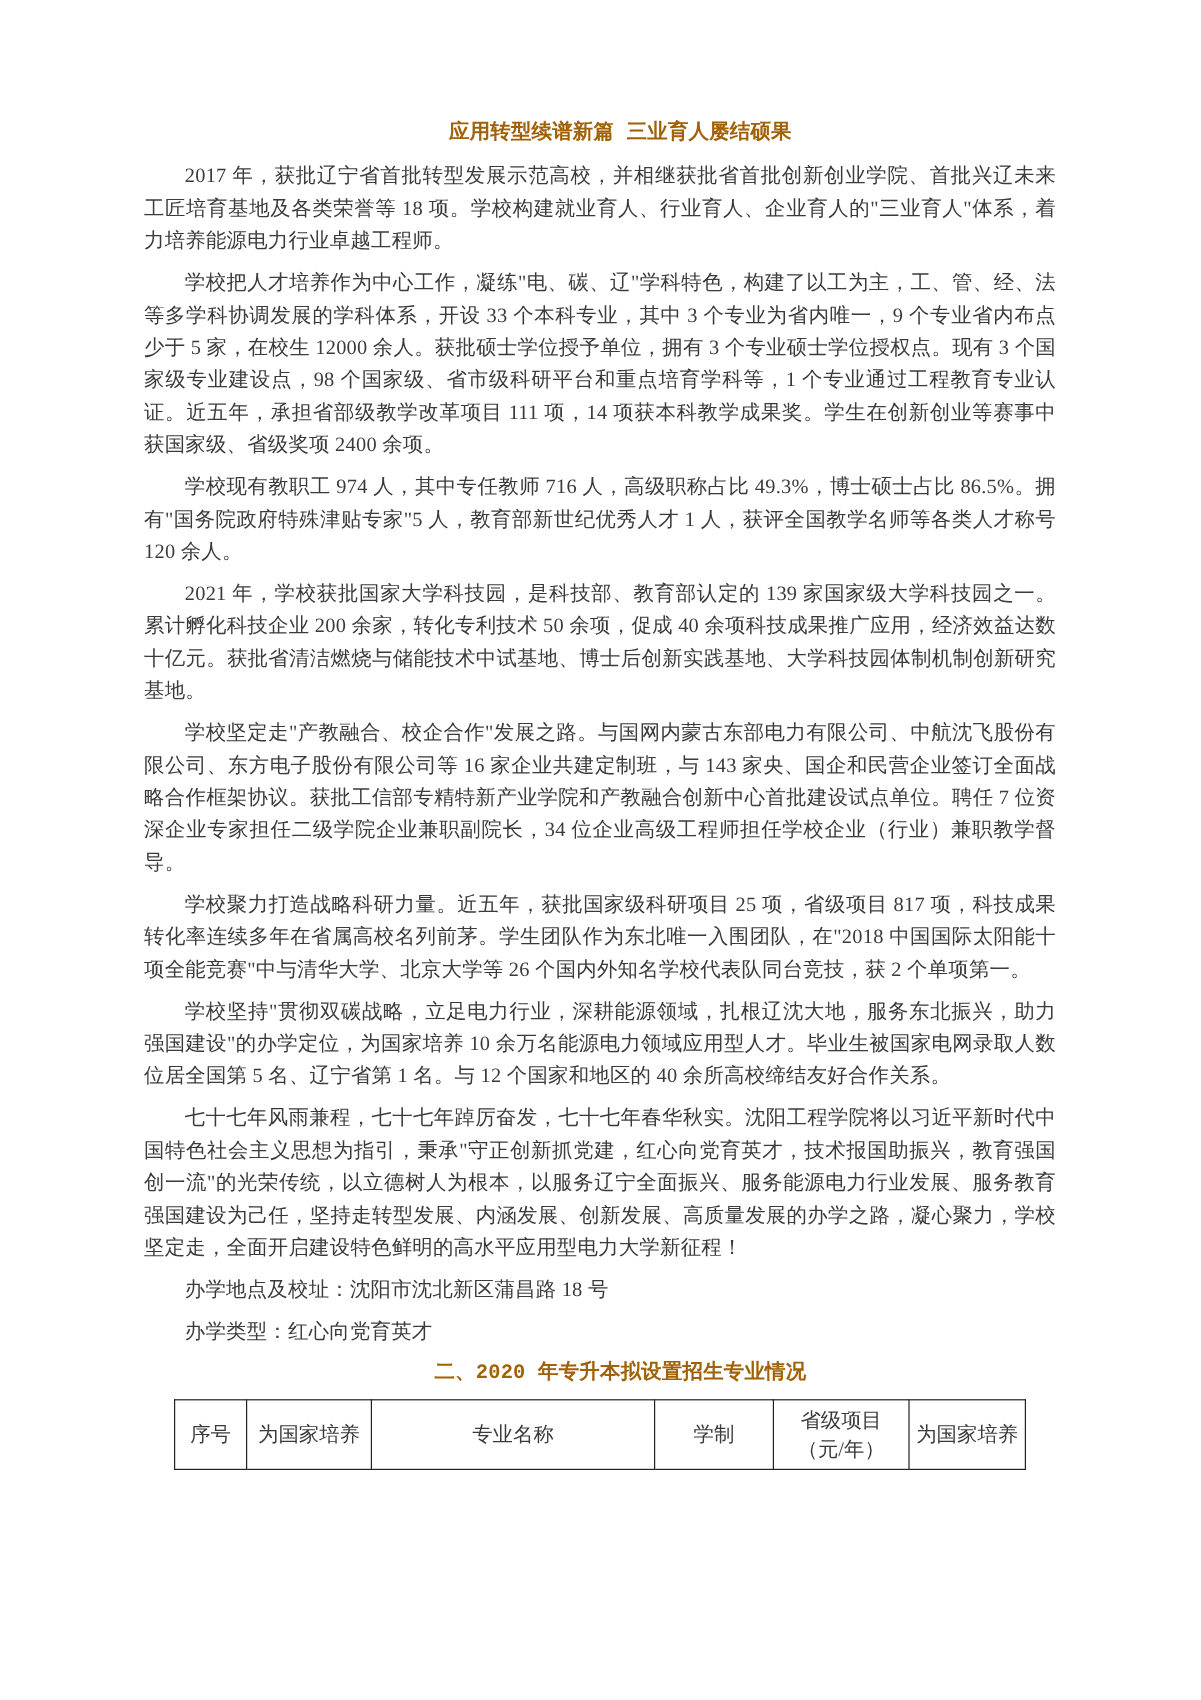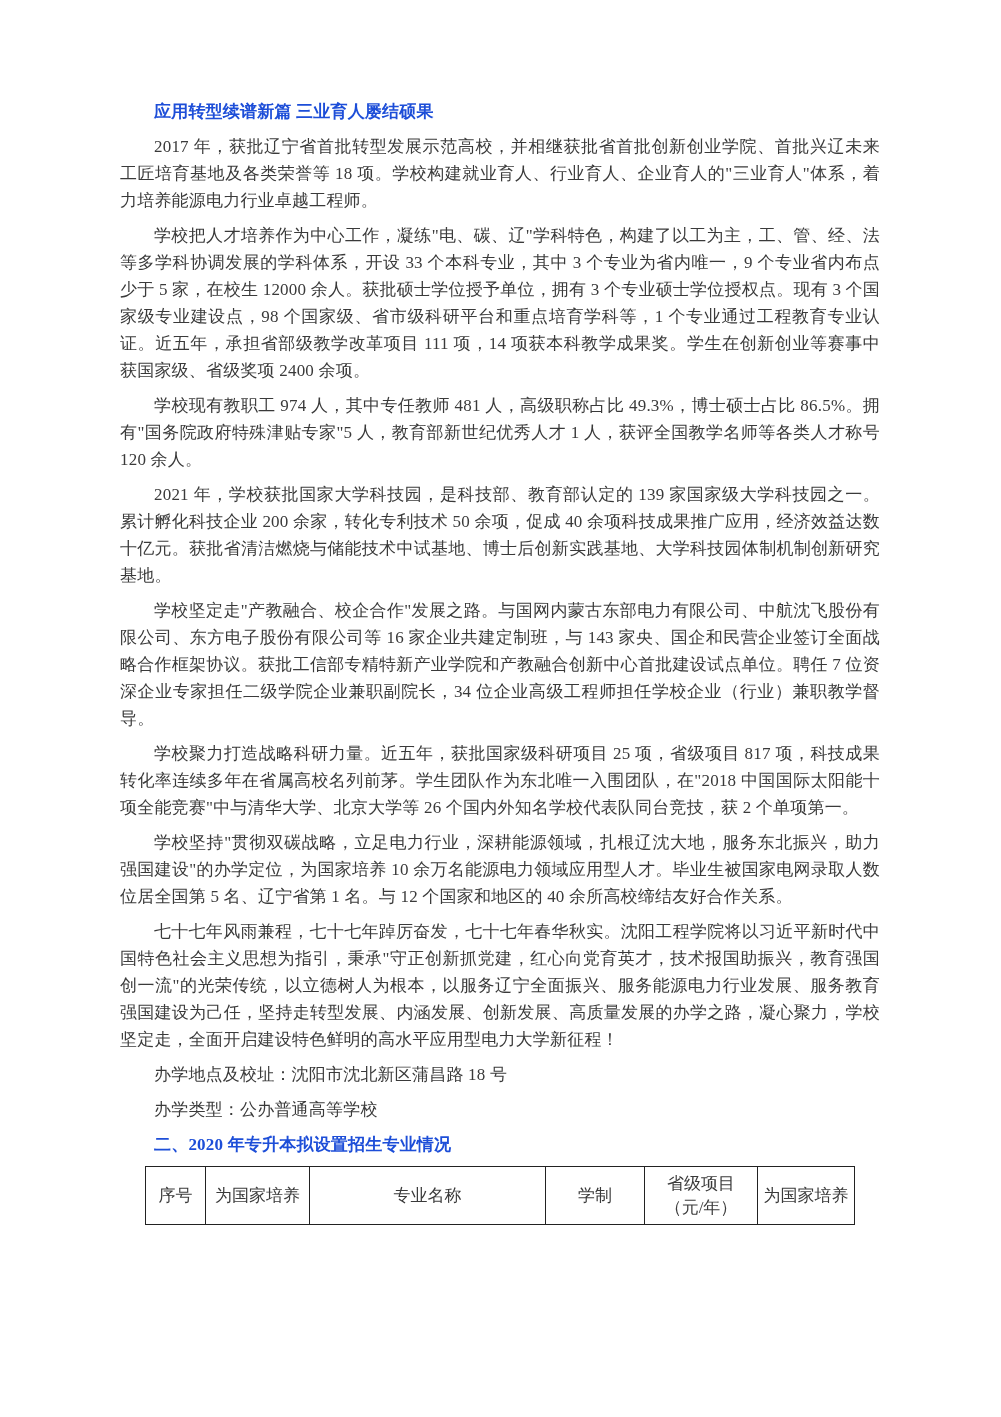--- a/index.html
+++ b/index.html
@@ -25,22 +25,23 @@
   .content p {
     margin: 0 0 8px 0;
     font-size: 17px;
     line-height: 27px;
     text-align: justify;
     text-indent: 2em;
     letter-spacing: 0.2px;
   }
   .content p.heading {
     font-weight: bold;
-    color: #1d4ed8;
-    text-align: left;
+    color: #a16207;
+    text-align: center;
+    font-family: Liberation Mono, monospace;
   }
   table.plan-table {
     border-collapse: collapse;
     table-layout: fixed;
     width: 709px;
     margin: 8px auto 0 auto;
   }
   table.plan-table th {
     border: 1.5px solid #222222;
     height: 57px;
@@ -57,29 +58,29 @@
 </head>
 <body>
 
 <div class="page">
   <div class="content">
 
     <p class="heading">应用转型续谱新篇 三业育人屡结硕果</p>
 
     <p>2017 年，获批辽宁省首批转型发展示范高校，并相继获批省首批创新创业学院、首批兴辽未来工匠培育基地及各类荣誉等 18 项。学校构建就业育人、行业育人、企业育人的"三业育人"体系，着力培养能源电力行业卓越工程师。</p>
     <p>学校把人才培养作为中心工作，凝练"电、碳、辽"学科特色，构建了以工为主，工、管、经、法等多学科协调发展的学科体系，开设 33 个本科专业，其中 3 个专业为省内唯一，9 个专业省内布点少于 5 家，在校生 12000 余人。获批硕士学位授予单位，拥有 3 个专业硕士学位授权点。现有 3 个国家级专业建设点，98 个国家级、省市级科研平台和重点培育学科等，1 个专业通过工程教育专业认证。近五年，承担省部级教学改革项目 111 项，14 项获本科教学成果奖。学生在创新创业等赛事中获国家级、省级奖项 2400 余项。</p>
-    <p>学校现有教职工 974 人，其中专任教师 481 人，高级职称占比 49.3%，博士硕士占比 86.5%。拥有"国务院政府特殊津贴专家"5 人，教育部新世纪优秀人才 1 人，获评全国教学名师等各类人才称号 120 余人。</p>
+    <p>学校现有教职工 974 人，其中专任教师 716 人，高级职称占比 49.3%，博士硕士占比 86.5%。拥有"国务院政府特殊津贴专家"5 人，教育部新世纪优秀人才 1 人，获评全国教学名师等各类人才称号 120 余人。</p>
     <p>2021 年，学校获批国家大学科技园，是科技部、教育部认定的 139 家国家级大学科技园之一。累计孵化科技企业 200 余家，转化专利技术 50 余项，促成 40 余项科技成果推广应用，经济效益达数十亿元。获批省清洁燃烧与储能技术中试基地、博士后创新实践基地、大学科技园体制机制创新研究基地。</p>
     <p>学校坚定走"产教融合、校企合作"发展之路。与国网内蒙古东部电力有限公司、中航沈飞股份有限公司、东方电子股份有限公司等 16 家企业共建定制班，与 143 家央、国企和民营企业签订全面战略合作框架协议。获批工信部专精特新产业学院和产教融合创新中心首批建设试点单位。聘任 7 位资深企业专家担任二级学院企业兼职副院长，34 位企业高级工程师担任学校企业（行业）兼职教学督导。</p>
     <p>学校聚力打造战略科研力量。近五年，获批国家级科研项目 25 项，省级项目 817 项，科技成果转化率连续多年在省属高校名列前茅。学生团队作为东北唯一入围团队，在"2018 中国国际太阳能十项全能竞赛"中与清华大学、北京大学等 26 个国内外知名学校代表队同台竞技，获 2 个单项第一。</p>
     <p>学校坚持"贯彻双碳战略，立足电力行业，深耕能源领域，扎根辽沈大地，服务东北振兴，助力强国建设"的办学定位，为国家培养 10 余万名能源电力领域应用型人才。毕业生被国家电网录取人数位居全国第 5 名、辽宁省第 1 名。与 12 个国家和地区的 40 余所高校缔结友好合作关系。</p>
     <p>七十七年风雨兼程，七十七年踔厉奋发，七十七年春华秋实。沈阳工程学院将以习近平新时代中国特色社会主义思想为指引，秉承"守正创新抓党建，红心向党育英才，技术报国助振兴，教育强国创一流"的光荣传统，以立德树人为根本，以服务辽宁全面振兴、服务能源电力行业发展、服务教育强国建设为己任，坚持走转型发展、内涵发展、创新发展、高质量发展的办学之路，凝心聚力，学校坚定走，全面开启建设特色鲜明的高水平应用型电力大学新征程！</p>
 
     <p>办学地点及校址：沈阳市沈北新区蒲昌路 18 号</p>
-    <p>办学类型：公办普通高等学校</p>
+    <p>办学类型：红心向党育英才</p>
 
     <p class="heading">二、2020 年专升本拟设置招生专业情况</p>
 
     <table class="plan-table">
       <colgroup>
         <col style="width:60px">
         <col style="width:104px">
         <col style="width:236px">
         <col style="width:99px">
         <col style="width:113px">

